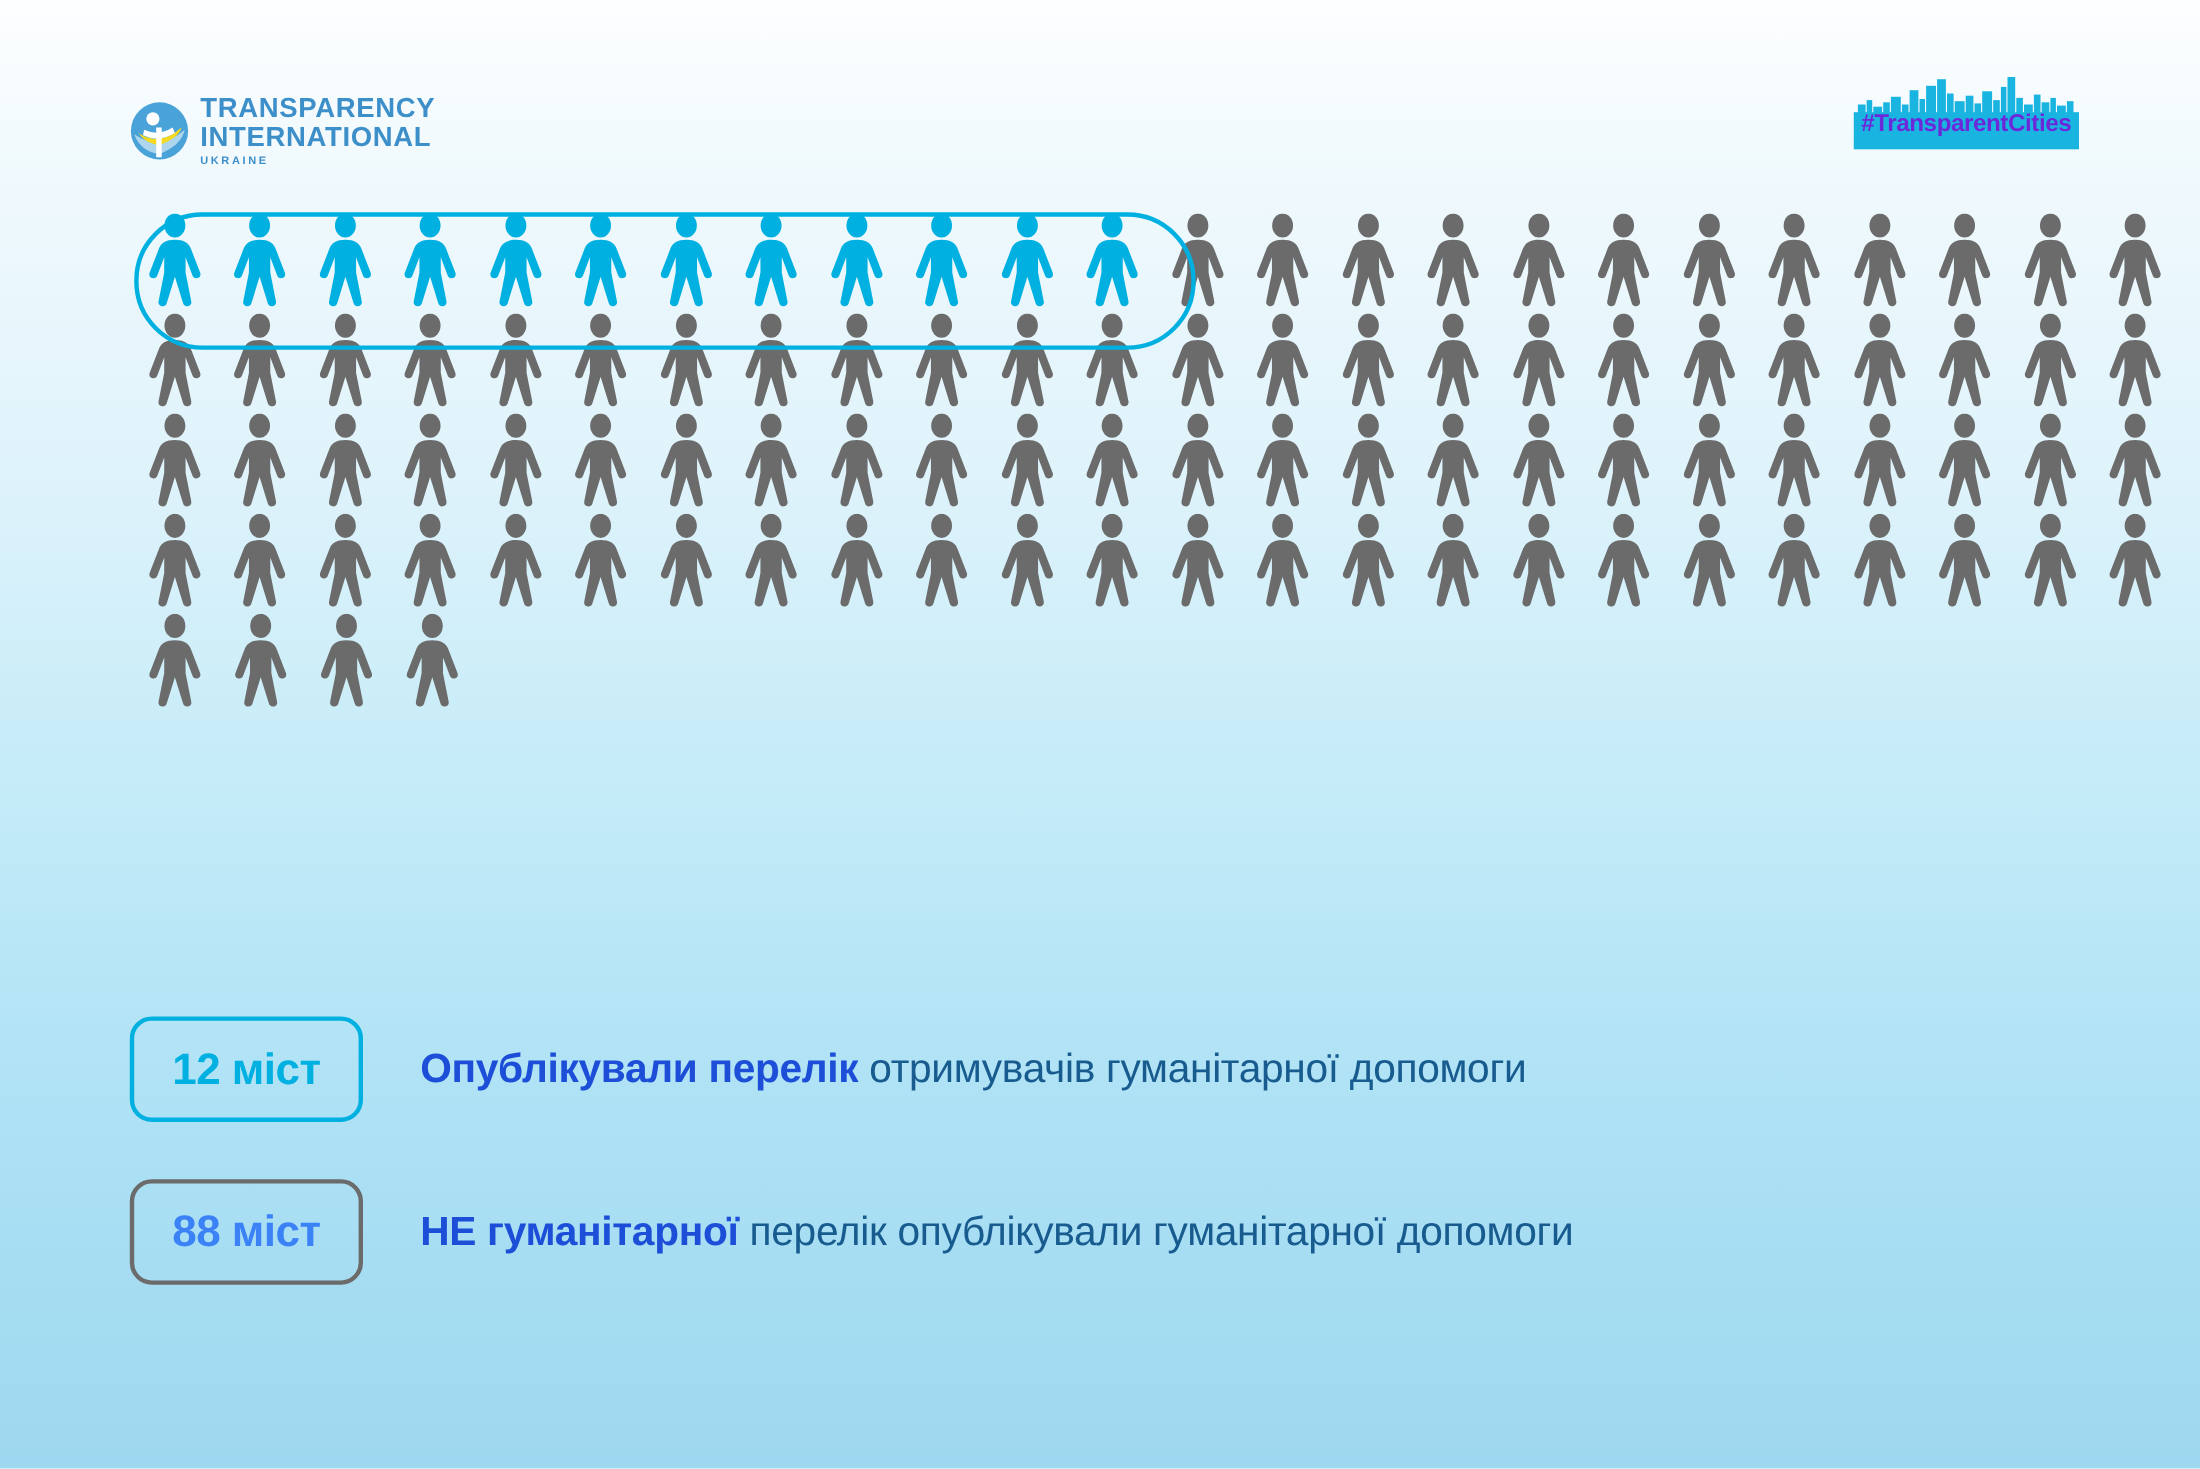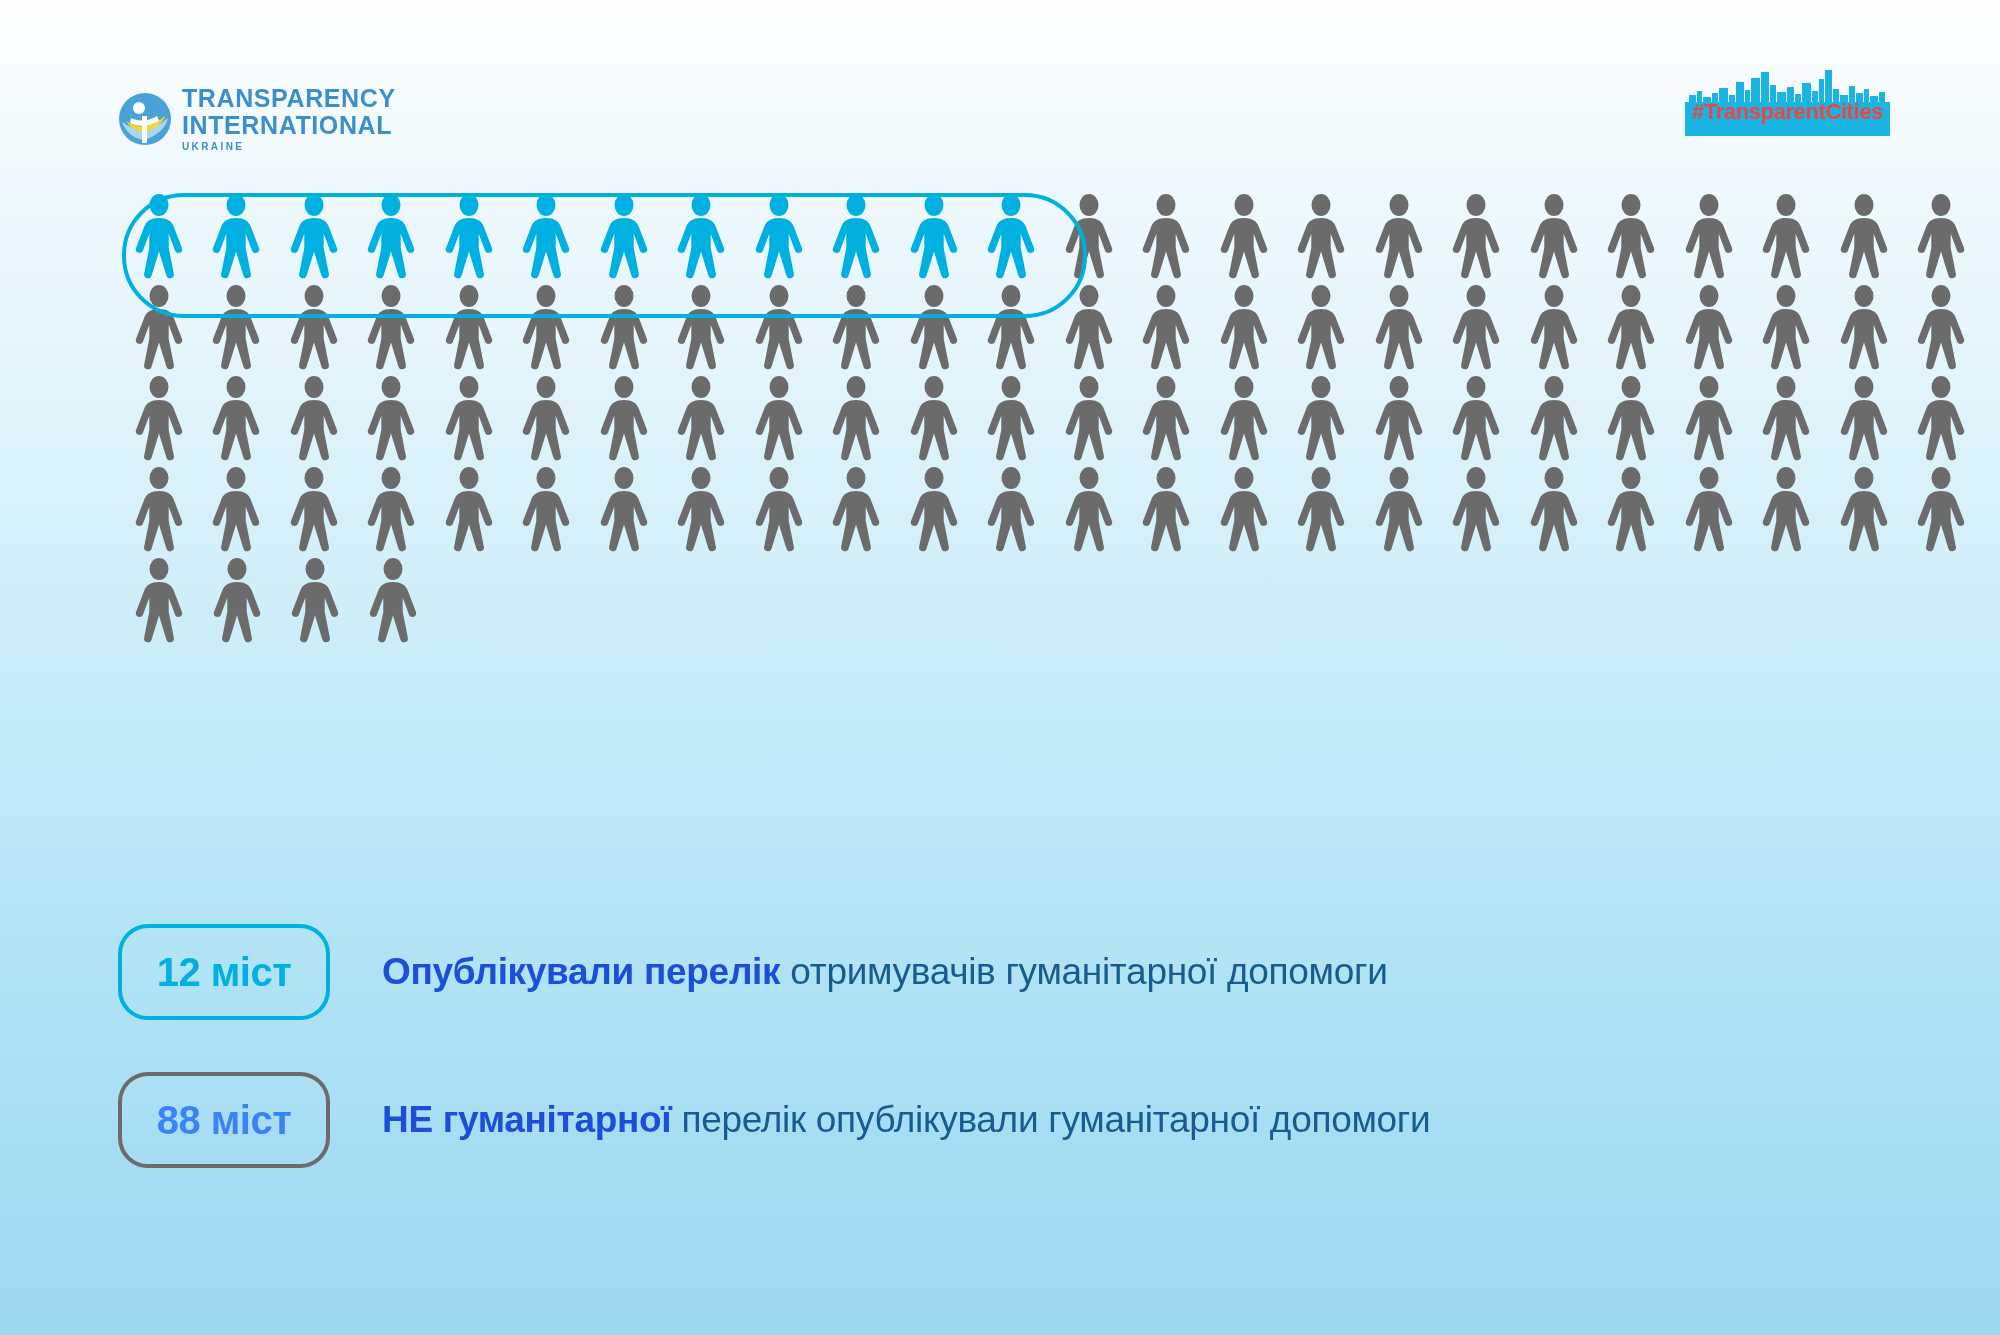--- a/index.html
+++ b/index.html
@@ -24,21 +24,21 @@
   .ti-l2 { margin-top:2px; }
   .ti-l3 {
     font-family:"Liberation Sans", sans-serif;
     font-weight:bold; font-size:10px; letter-spacing:2.4px; color:#3d8fc9; margin-top:4px;
   }
 
   .tc-badge { position:absolute; right:110px; top:68px; width:205px; height:68px; }
   .tc-sky { position:absolute; left:0; top:0; width:205px; height:68px; }
   .tc-text {
     position:absolute; left:0; top:31px; width:205px; text-align:center;
-    color:#ef4444; font-family:"Liberation Sans", sans-serif;
+    color:#6d28d9; font-family:"Liberation Sans", sans-serif;
     font-weight:bold; font-size:22px; letter-spacing:-0.4px;
   }
 
   
   .picto-area { position:absolute; left:0; top:185px; width:2000px; height:510px; }
   .picto-grid { position:absolute; left:120px; top:0; width:1860px; }
   .picto-row { display:flex; gap:0px; height:94px; margin-bottom:-3px; }
   .picto-cell { width:78px; height:94px; display:flex; align-items:flex-end; justify-content:center; }
   .picto-cell svg { display:block; width:52px; height:85px; }
 
@@ -46,21 +46,21 @@
     position:absolute; left:122px; top:8px; width:965px; height:125px;
     border:4px solid #00b0e0; border-radius:62px; background:transparent;
   }
 
   
   .legend { position:absolute; left:0; top:920px; width:2000px; }
   .legend-row { display:flex; align-items:center; height:104px; margin-bottom:44px; }
   .legend-row .pill {
     margin-left:118px;
     width:212px; height:96px;
-    border-radius:30px;
+    border-radius:20px;
     display:flex; align-items:center; justify-content:center;
     font-family:"Liberation Sans", sans-serif;
     font-weight:bold; font-size:40px;
     letter-spacing:-0.5px;
     flex:0 0 212px;
   }
   .pill-cyan { border:4px solid #00b0e0; color:#00b0e0; }
   .pill-gray { border:4px solid #6b6b6b; color:#3b82f6; }
 
   .legend-text {

